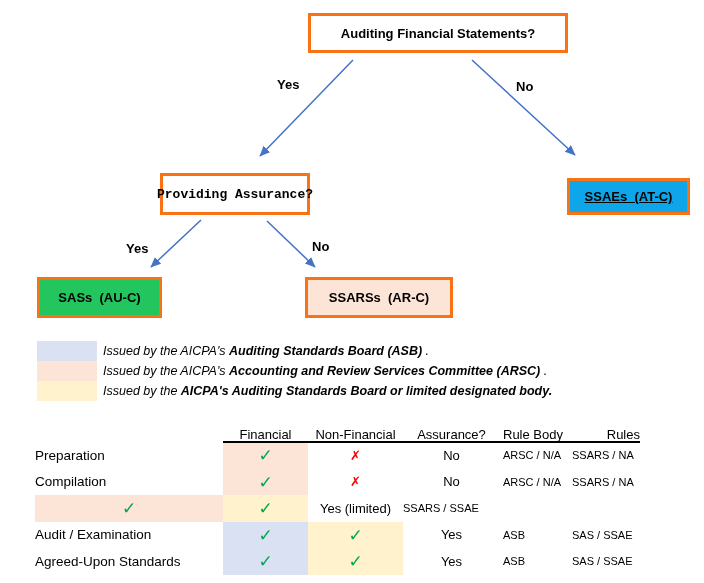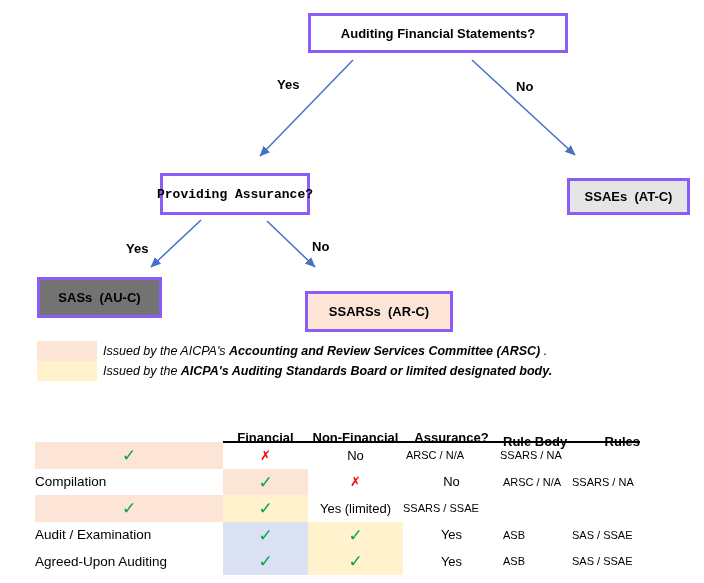--- a/index.html
+++ b/index.html
@@ -5,46 +5,46 @@
   html,body{margin:0;padding:0;background:#fff;}
   .canvas{
     position:relative;width:704px;height:583px;background:#ffffff;
     font-family:"Liberation Sans",sans-serif;color:#000;overflow:hidden;
   }
   svg.arrows{position:absolute;left:0;top:0;pointer-events:none;}
 
   
   .node{
     position:absolute;display:flex;align-items:center;justify-content:center;
-    border:3px solid #8b5cf6;background:#fff;font-weight:bold;font-size:13px;
+    border:3px solid #f97316;background:#fff;font-weight:bold;font-size:13px;
     white-space:pre;box-sizing:border-box;
   }
-  .node.bg-yellow{background:#e5e5e5;}
-  .node.bg-blue{background:#737373;}
-  .node.bg-pink{background:#FCE4D6;margin-top:14px;}
+  .node.bg-yellow{background:#0ea5e9;text-decoration:underline;}
+  .node.bg-blue{background:#22c55e;}
+  .node.bg-pink{background:#FCE4D6;}
   .edge-label{position:absolute;font-weight:bold;font-size:13px;}
 
   
   .legend{position:absolute;left:37px;top:341px;}
   .legend-row{display:flex;align-items:center;height:20px;}
   .swatch{width:60px;height:20px;flex:0 0 60px;}
   .swatch.bg-blue{background:#D9E1F2;}
   .swatch.bg-pink{background:#FCE4D6;}
   .swatch.bg-yellow{background:#FFF2CC;}
   .legend-text{margin-left:6px;font-style:italic;font-size:12.5px;white-space:pre;}
   .legend-text .b{font-weight:bold;}
 
   
   .svc-table{position:absolute;left:35px;top:426px;width:610px;}
   .trow{display:grid;grid-template-columns:188px 85px 95px 97px 72px 68px;align-items:center;}
-  .trow.header{height:16px;font-weight:bold;font-size:13px;}
+  .trow.header{height:16px;font-weight:normal;font-size:13px;}
   .trow.body{height:26.5px;font-size:13px;}
   .hdr-underline{position:absolute;left:188px;top:15px;width:417px;height:0;border-top:2px solid #000;}
   .c-center{text-align:center;}
-  .c-left{text-align:left;margin-top:8px;}
+  .c-left{text-align:left;}
   .cell{height:100%;display:flex;align-items:center;justify-content:center;box-sizing:border-box;}
   .cell.left{justify-content:flex-start;}
   .cell.bg-pink{background:#FCE4D6;}
   .cell.bg-blue{background:#D9E1F2;}
   .cell.bg-yellow{background:#FFF2CC;}
   .row-label{font-size:13.5px;}
   .mark{font-family:"DejaVu Sans",sans-serif;font-weight:bold;}
   .mark.check{color:#00A651;font-size:17px;}
   .mark.cross{color:#FF0000;font-size:13px;font-style:italic;}
   .small{font-size:11px;}
@@ -81,20 +81,24 @@
   <div class="edge-label" style="left:126px;top:241px;">Yes</div>
 
   <div class="edge-label" style="left:312px;top:239px;">No</div>
 
   <div class="node bg-blue" style="left:37px;top:277px;width:125px;height:41px;">SASs  (AU-C)</div>
 
   <div class="node bg-pink" style="left:305px;top:277px;width:148px;height:41px;">SSARSs  (AR-C)</div>
 
   <div class="legend">
     <div class="legend-row">
+      <div class="swatch bg-blue"></div>
+      <div class="legend-text"><span>Issued by the AICPA's </span><span class="b">Auditing Standards Board (ASB)</span><span> .</span></div>
+    </div>
+    <div class="legend-row">
       <div class="swatch bg-pink"></div>
       <div class="legend-text"><span>Issued by the AICPA's </span><span class="b">Accounting and Review Services Committee (ARSC)</span><span> .</span></div>
     </div>
     <div class="legend-row">
       <div class="swatch bg-yellow"></div>
       <div class="legend-text"><span>Issued by the </span><span class="b">AICPA's Auditing Standards Board or limited designated body.</span><span></span></div>
     </div>
   </div>
 
   <div class="svc-table">
@@ -102,20 +106,21 @@
       <div></div>
       <div class="c-center">Financial</div>
       <div class="c-center">Non-Financial</div>
       <div class="c-center">Assurance?</div>
       <div class="c-left pad3">Rule Body</div>
       <div class="c-left pad10">Rules</div>
     </div>
     <div class="hdr-underline"></div>
 
     <div class="trow body">
+      <div class="row-label">Preparation</div>
       <div class="cell bg-pink">
           <span class="mark check">✓</span>
         </div>
       <div class="cell">
           <span class="mark cross">✗</span>
         </div>
       <div class="cell">No</div>
       <div class="cell left small pad3">ARSC / N/A</div>
       <div class="cell left small">SSARS / NA</div>
     </div>
@@ -151,21 +156,21 @@
         </div>
       <div class="cell bg-yellow">
           <span class="mark check">✓</span>
         </div>
       <div class="cell">Yes</div>
       <div class="cell left small pad3">ASB</div>
       <div class="cell left small">SAS / SSAE</div>
     </div>
 
     <div class="trow body">
-      <div class="row-label">Agreed-Upon Auditing</div>
+      <div class="row-label">Agreed-Upon Standards</div>
       <div class="cell bg-blue">
           <span class="mark check">✓</span>
         </div>
       <div class="cell bg-yellow">
           <span class="mark check">✓</span>
         </div>
       <div class="cell">Yes</div>
       <div class="cell left small pad3">ASB</div>
       <div class="cell left small">SAS / SSAE</div>
     </div>

